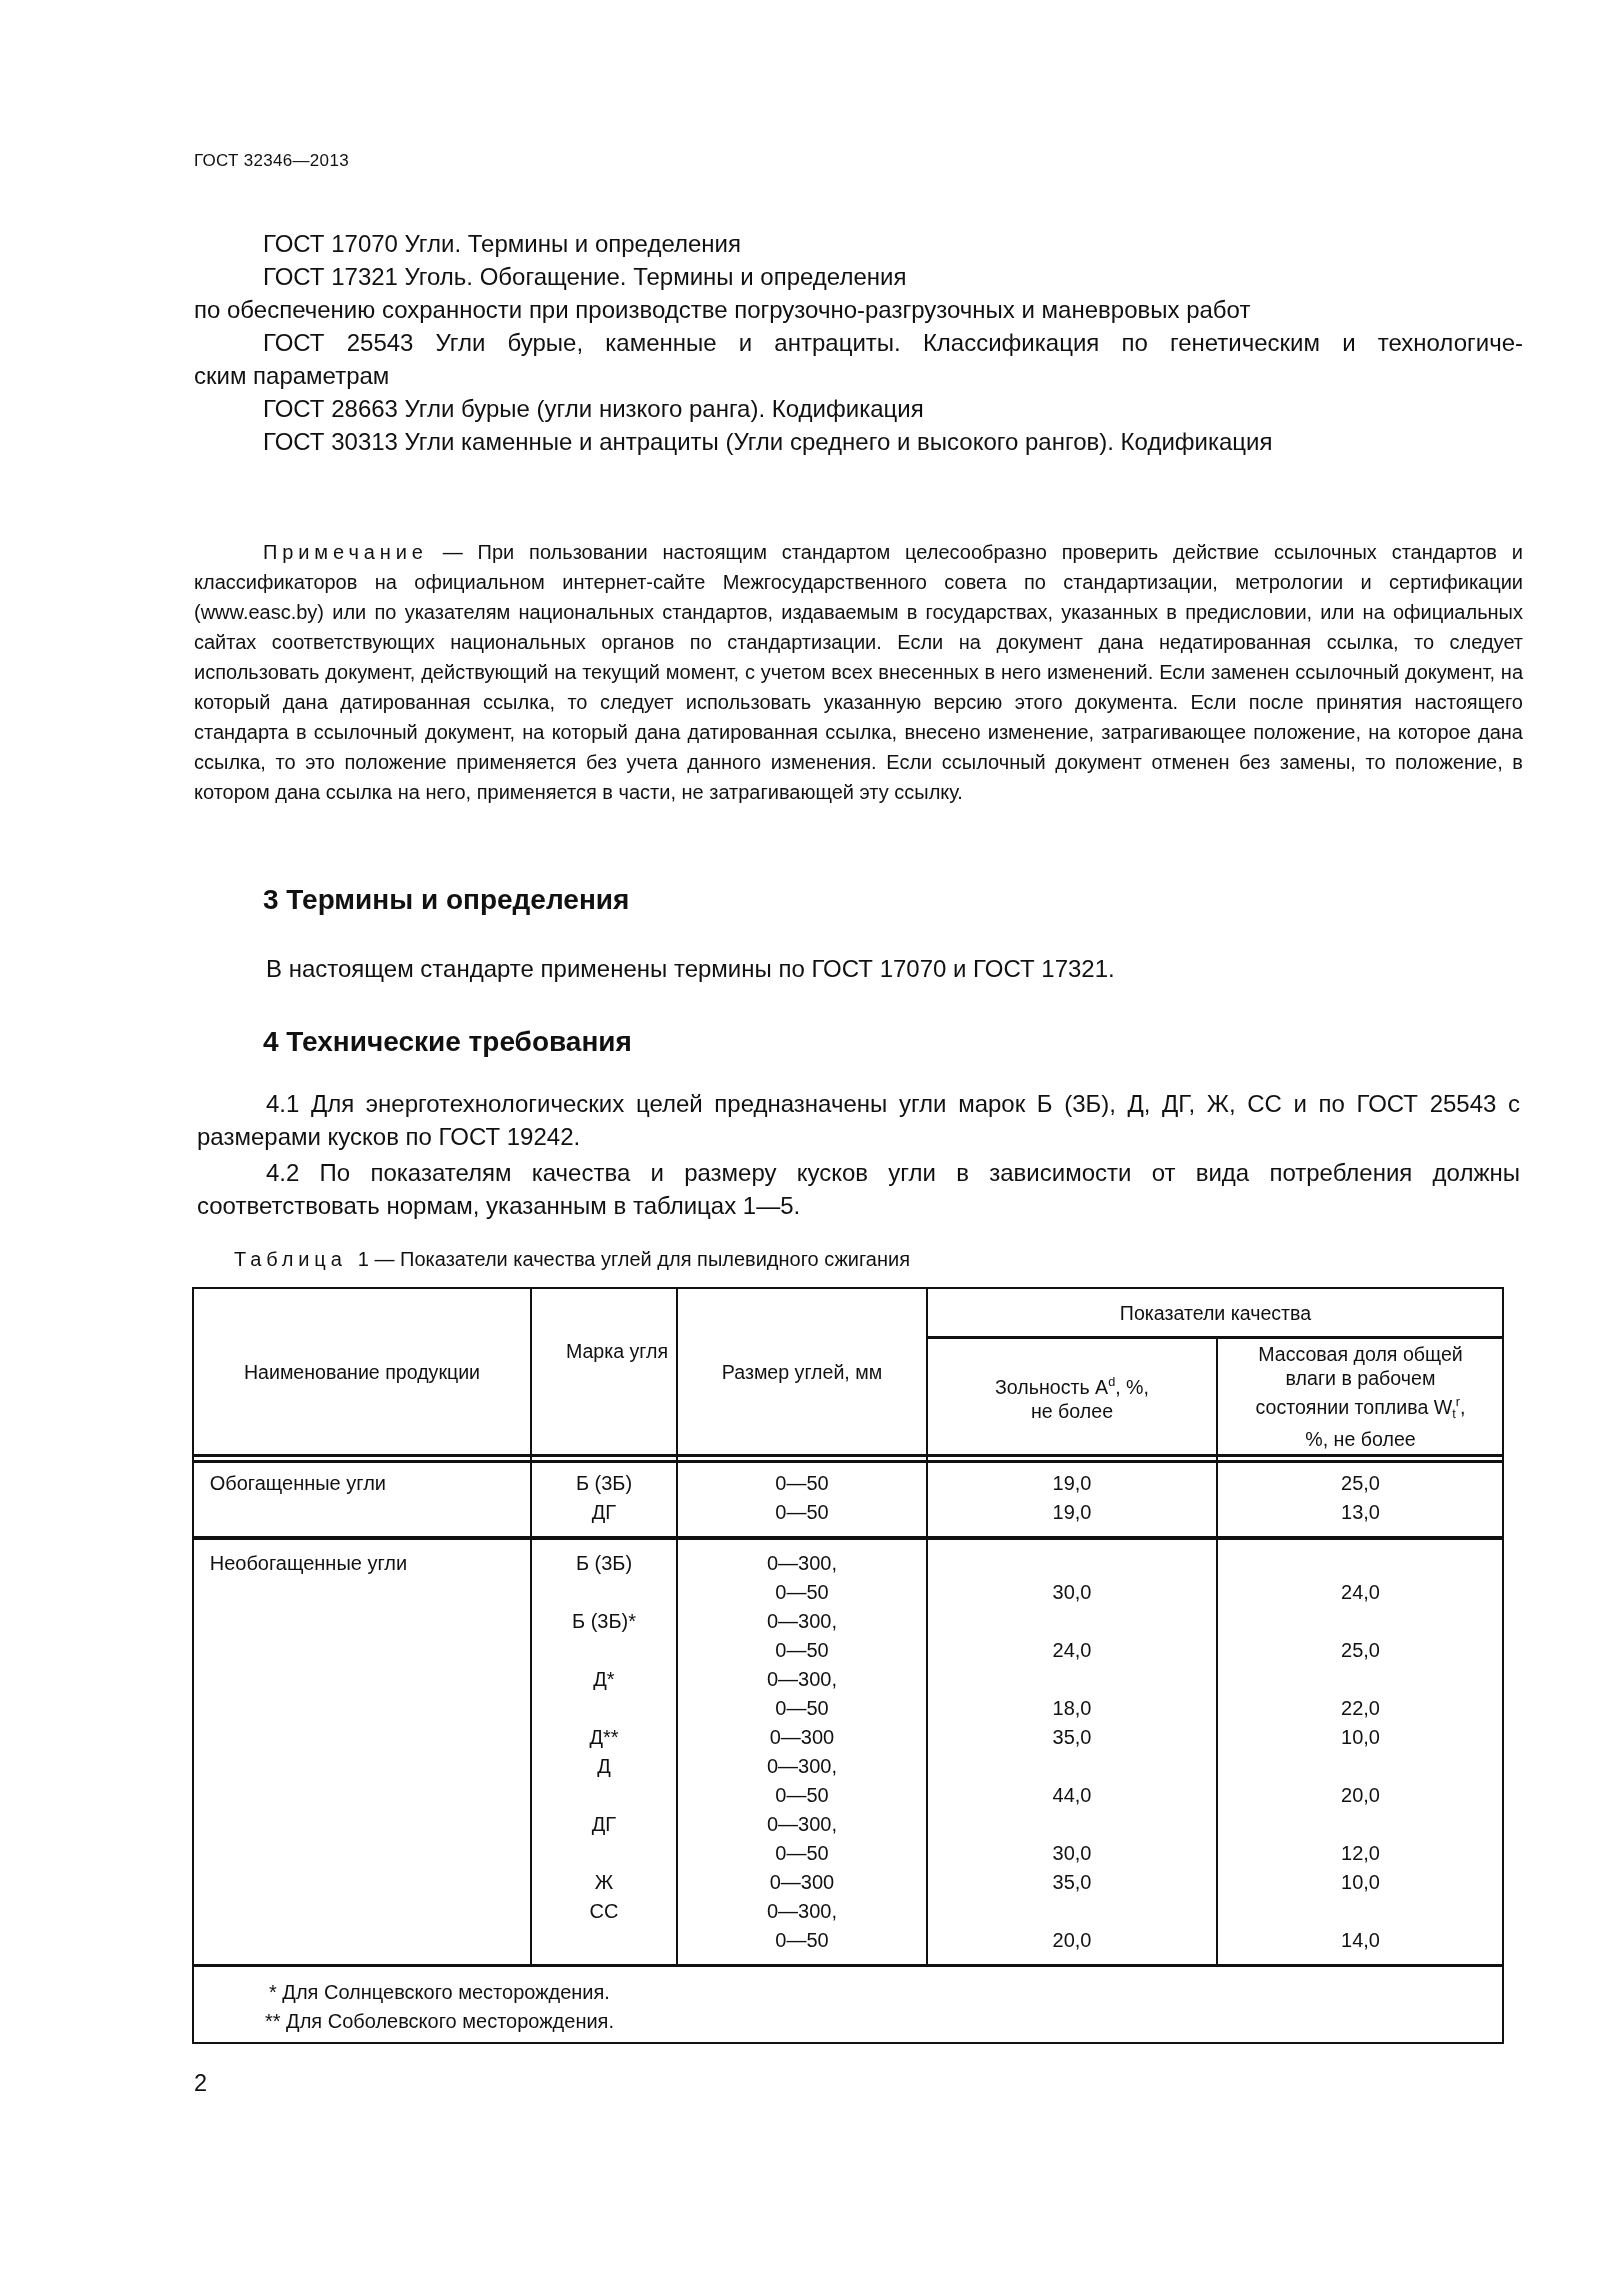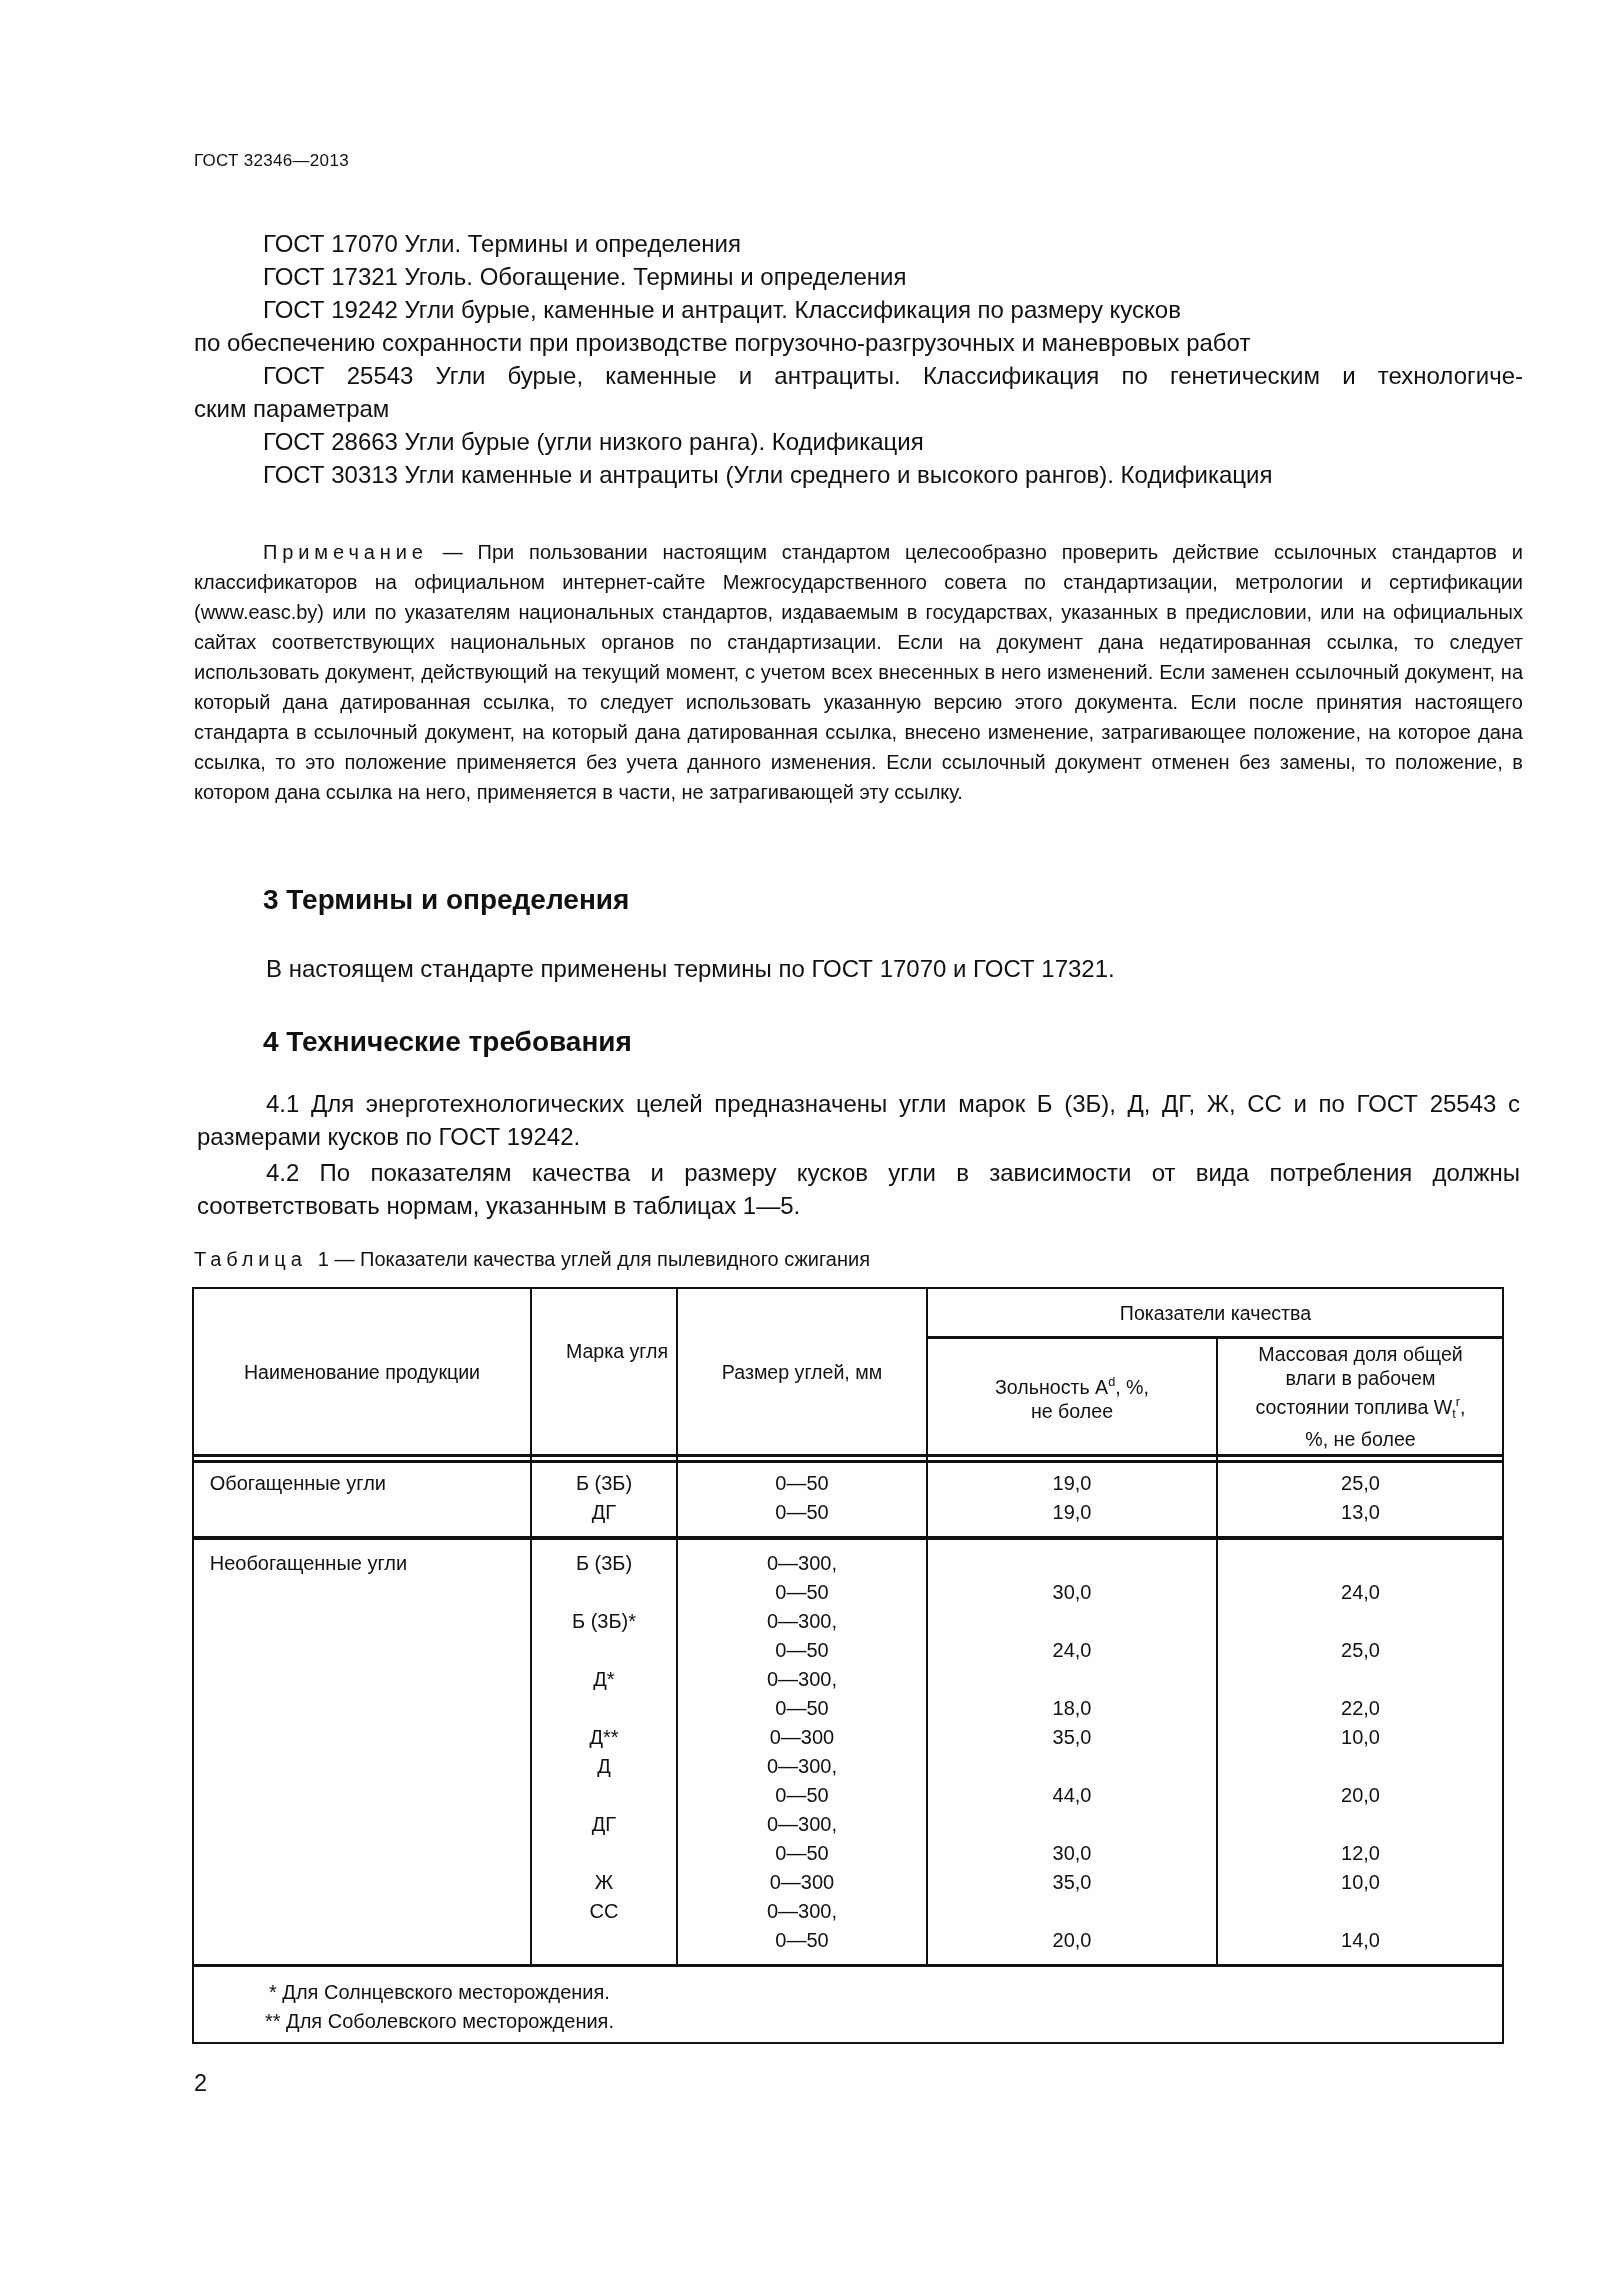--- a/index.html
+++ b/index.html
@@ -18,40 +18,39 @@
   .note { position: absolute; left: 194px; top: 537px; width: 1329px; font-size: 20px; line-height: 30px; text-align: justify; }
   .note .ind { display: inline-block; width: 69px; }
   .note .label { letter-spacing: 4.9px; }
 
   .h2 { position: absolute; left: 263px; font-size: 28px; font-weight: bold; }
   .para { position: absolute; left: 194px; width: 1329px; font-size: 24px; line-height: 33px; text-align: justify; }
   .para p { margin: 3px; }
   .para .ind { display: inline-block; width: 69px; }
 
   .caption { position: absolute; left: 194px; top: 1248px; font-size: 20px; }
-  .caption .lbl { letter-spacing: 4.9px; }
+  .caption .lbl { letter-spacing: 4.9px; margin-left: 40px; }
 
   .tbl { position: absolute; left: 192px; top: 1287px; width: 1312px; height: 757px; border: 2.9px solid #111; box-sizing: border-box; }
   .vline { position: absolute; width: 2px; background: #111; }
   .hline { position: absolute; height: 2.9px; background: #111; }
   .cell { position: absolute; font-size: 20px; line-height: 29px; text-align: center; }
   .hcell { position: absolute; font-size: 19.6px; line-height: 24px; text-align: center; display: flex; align-items: center; justify-content: center; }
   .col-lines div { height: 29px; white-space: nowrap; }
   .pageno { position: absolute; left: 194px; top: 2070px; font-size: 23.5px; }
   sup { font-size: 0.65em; }
 </style>
 </head>
 <body>
 
 <div class="abs doc-header">ГОСТ 32346—2013</div>
 
 <div class="refs">
   <p><span class="ind"></span><span>ГОСТ 17070 Угли. Термины и определения</span></p>
   <p><span class="ind"></span><span>ГОСТ 17321 Уголь. Обогащение. Термины и определения</span></p>
-  <p><span class="ind"></span><span>ГОСТ 19242 Угли бурые, каменные и антрацит. Классификация по размеру кусков</span></p>
   <p><span>по обеспечению сохранности при производстве погрузочно-разгрузочных и маневровых работ</span></p>
   <p style="text-align-last: justify;"><span class="ind"></span><span>ГОСТ 25543 Угли бурые, каменные и антрациты. Классификация по генетическим и технологиче-</span></p>
   <p><span>ским параметрам</span></p>
   <p><span class="ind"></span><span>ГОСТ 28663 Угли бурые (угли низкого ранга). Кодификация</span></p>
   <p><span class="ind"></span><span>ГОСТ 30313 Угли каменные и антрациты (Угли среднего и высокого рангов). Кодификация</span></p>
 </div>
 
 <div class="note">
   <span class="ind"></span><span class="label">Примечание</span><span> — </span><span>При пользовании настоящим стандартом целесообразно проверить действие ссылочных стандартов и классификаторов на официальном интернет-сайте Межгосударственного совета по стандартизации, метрологии и сертификации (www.easc.by) или по указателям национальных стандартов, издаваемым в государ­ствах, указанных в предисловии, или на официальных сайтах соответствующих национальных органов по стандарти­зации. Если на документ дана недатированная ссылка, то следует использовать документ, действующий на текущий момент, с учетом всех внесенных в него изменений. Если заменен ссылочный документ, на который дана датирован­ная ссылка, то следует использовать указанную версию этого документа. Если после принятия настоящего стандарта в ссылочный документ, на который дана датированная ссылка, внесено изменение, затрагивающее положение, на которое дана ссылка, то это положение применяется без учета данного изменения. Если ссылочный документ отме­нен без замены, то положение, в котором дана ссылка на него, применяется в части, не затрагивающей эту ссылку.</span>
 </div>

